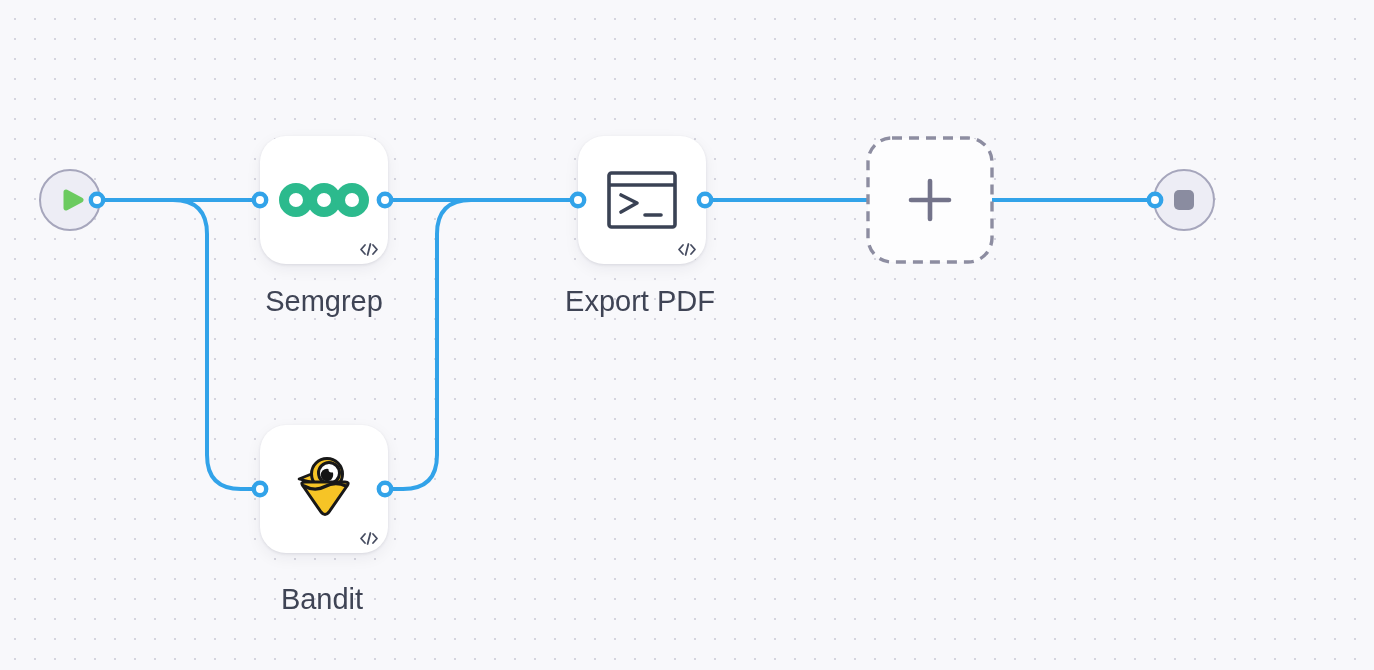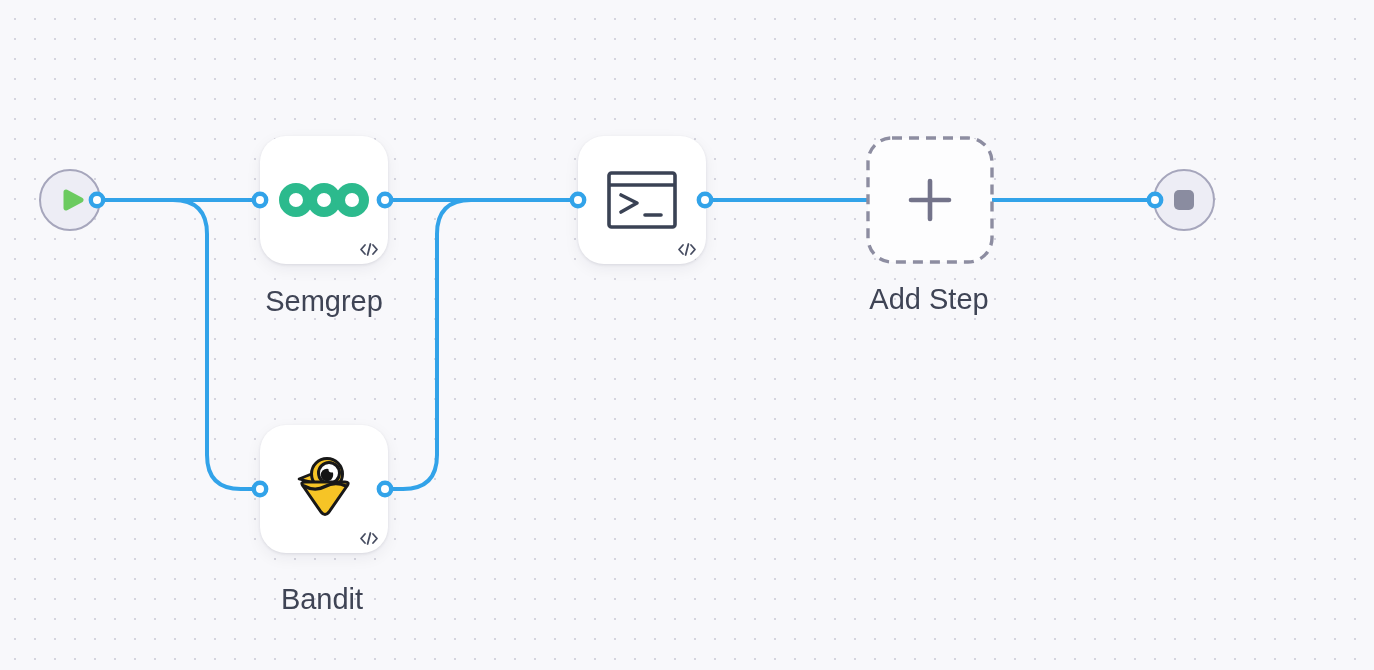--- a/index.html
+++ b/index.html
@@ -127,31 +127,31 @@
       <line x1="2" y1="14" x2="68" y2="14" stroke="#3A4254" stroke-width="3.6"></line>
       <polyline points="14,24 30,32 14,41" fill="none" stroke="#3A4254" stroke-width="3.6" stroke-linecap="round" stroke-linejoin="round"></polyline>
       <line x1="38" y1="44" x2="54" y2="44" stroke="#3A4254" stroke-width="3.6" stroke-linecap="round"></line>
     </svg>
     <svg class="code-badge" width="20" height="15" viewBox="0 0 20 15">
       <polyline points="6,3 2,7.5 6,12" fill="none" stroke="#474D61" stroke-width="1.8" stroke-linecap="round" stroke-linejoin="round"></polyline>
       <polyline points="14,3 18,7.5 14,12" fill="none" stroke="#474D61" stroke-width="1.8" stroke-linecap="round" stroke-linejoin="round"></polyline>
       <line x1="11.4" y1="2" x2="8.6" y2="13" stroke="#474D61" stroke-width="1.8" stroke-linecap="round"></line>
     </svg>
   </div>
+  <div class="node-label" style="left:640px; top:285px;">Export PDF</div>
 
   <div class="add-step-box" style="left:866px; top:136px;">
     <svg width="128" height="128" viewBox="0 0 128 128">
       <rect x="2" y="2" width="124" height="124" rx="24" fill="#FDFDFE" stroke="#8D8DA1" stroke-width="3.4" stroke-dasharray="10 7"></rect>
       <g>
         <line x1="64" y1="45" x2="64" y2="83" stroke="#73738A" stroke-width="4.6" stroke-linecap="round"></line>
         <line x1="45" y1="64" x2="83" y2="64" stroke="#73738A" stroke-width="4.6" stroke-linecap="round"></line>
       </g>
     </svg>
   </div>
-  <div class="node-label" style="left:929px; top:283px;">Add Step</div>
 
   <div class="node-box" style="left:260px; top:425px;">
     <svg class="logo" width="72" height="72" viewBox="0 0 72 72">
 
       <path d="M 11 26 L 26 20 L 27 30 Z" fill="#F6C426" stroke="#181818" stroke-width="2.6" stroke-linejoin="round"></path>
 
       <circle cx="39" cy="21" r="15.5" fill="#F6C426" stroke="#181818" stroke-width="3"></circle>
 
       <circle cx="41" cy="20" r="10.5" fill="#FFFFFF" stroke="#181818" stroke-width="3"></circle>
       <circle cx="39" cy="22" r="6.2" fill="#141414"></circle>

